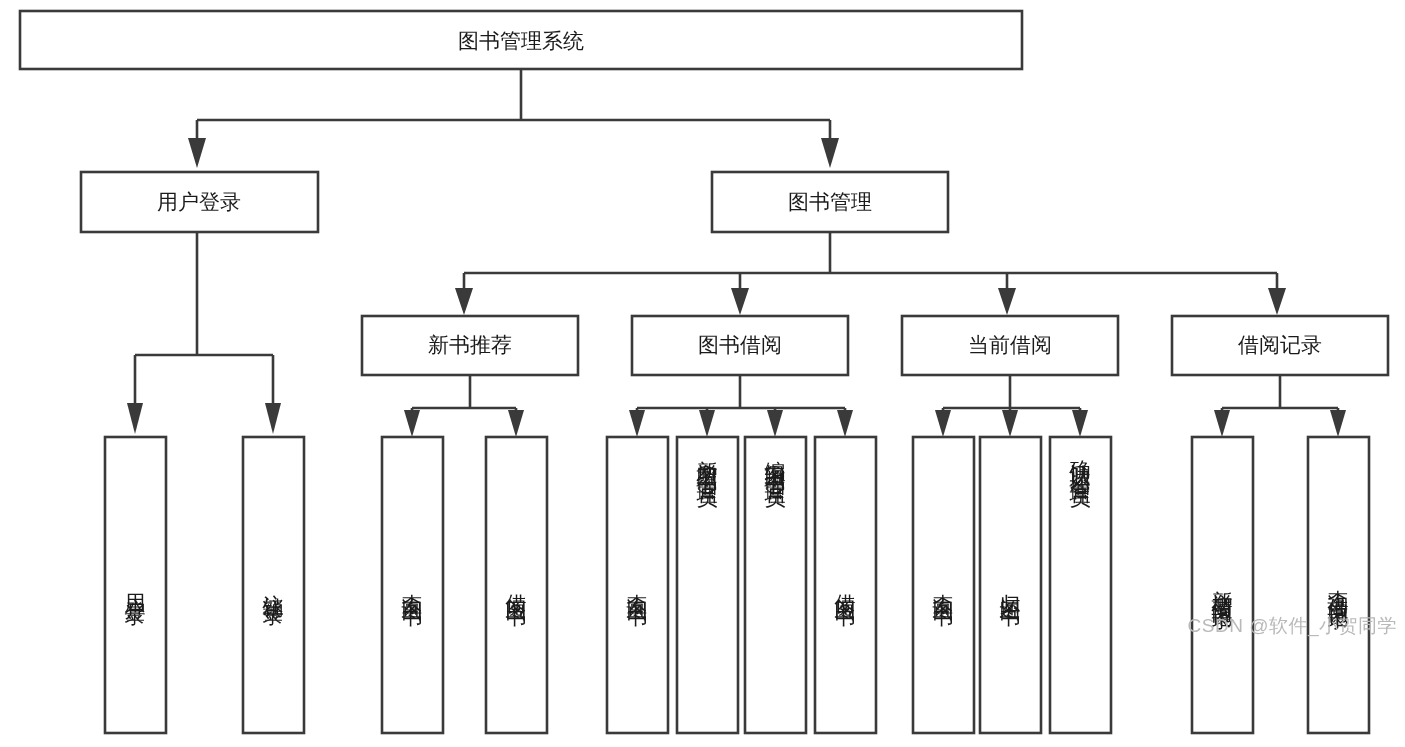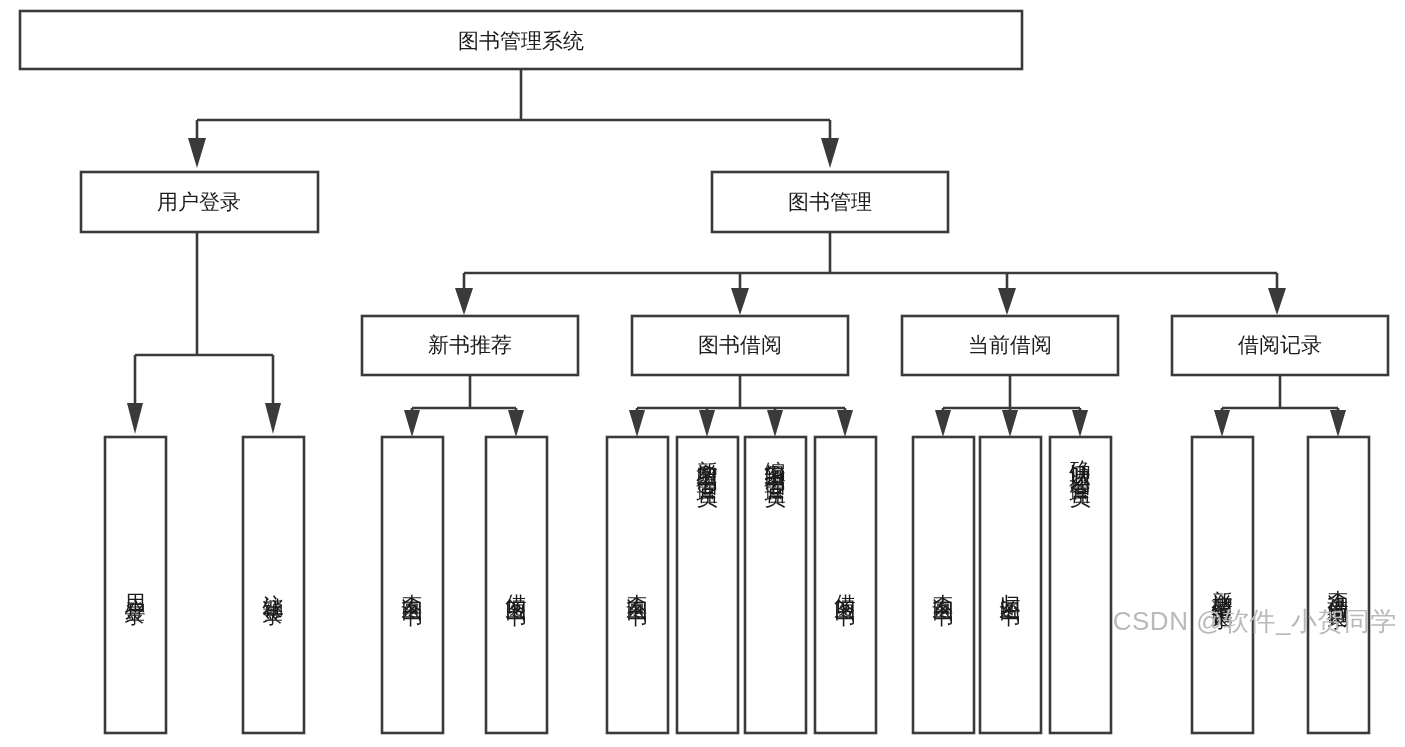--- a/index.html
+++ b/index.html
@@ -66,21 +66,21 @@
     color: #1b1b1b;
     letter-spacing: 4px;
     text-align: center;
     white-space: nowrap;
   }
   .watermark {
     position: absolute;
     right: 8px;
     bottom: 6px;
     font-family: "Liberation Sans", "DejaVu Sans", sans-serif;
-    font-size: 26px;
+    font-size: 19px;
     color: #b9b9b9;
     letter-spacing: 0.5px;
     white-space: nowrap;
   }
 </style>
 </head>
 <body>
 
 <div id="diagram-root">
 

